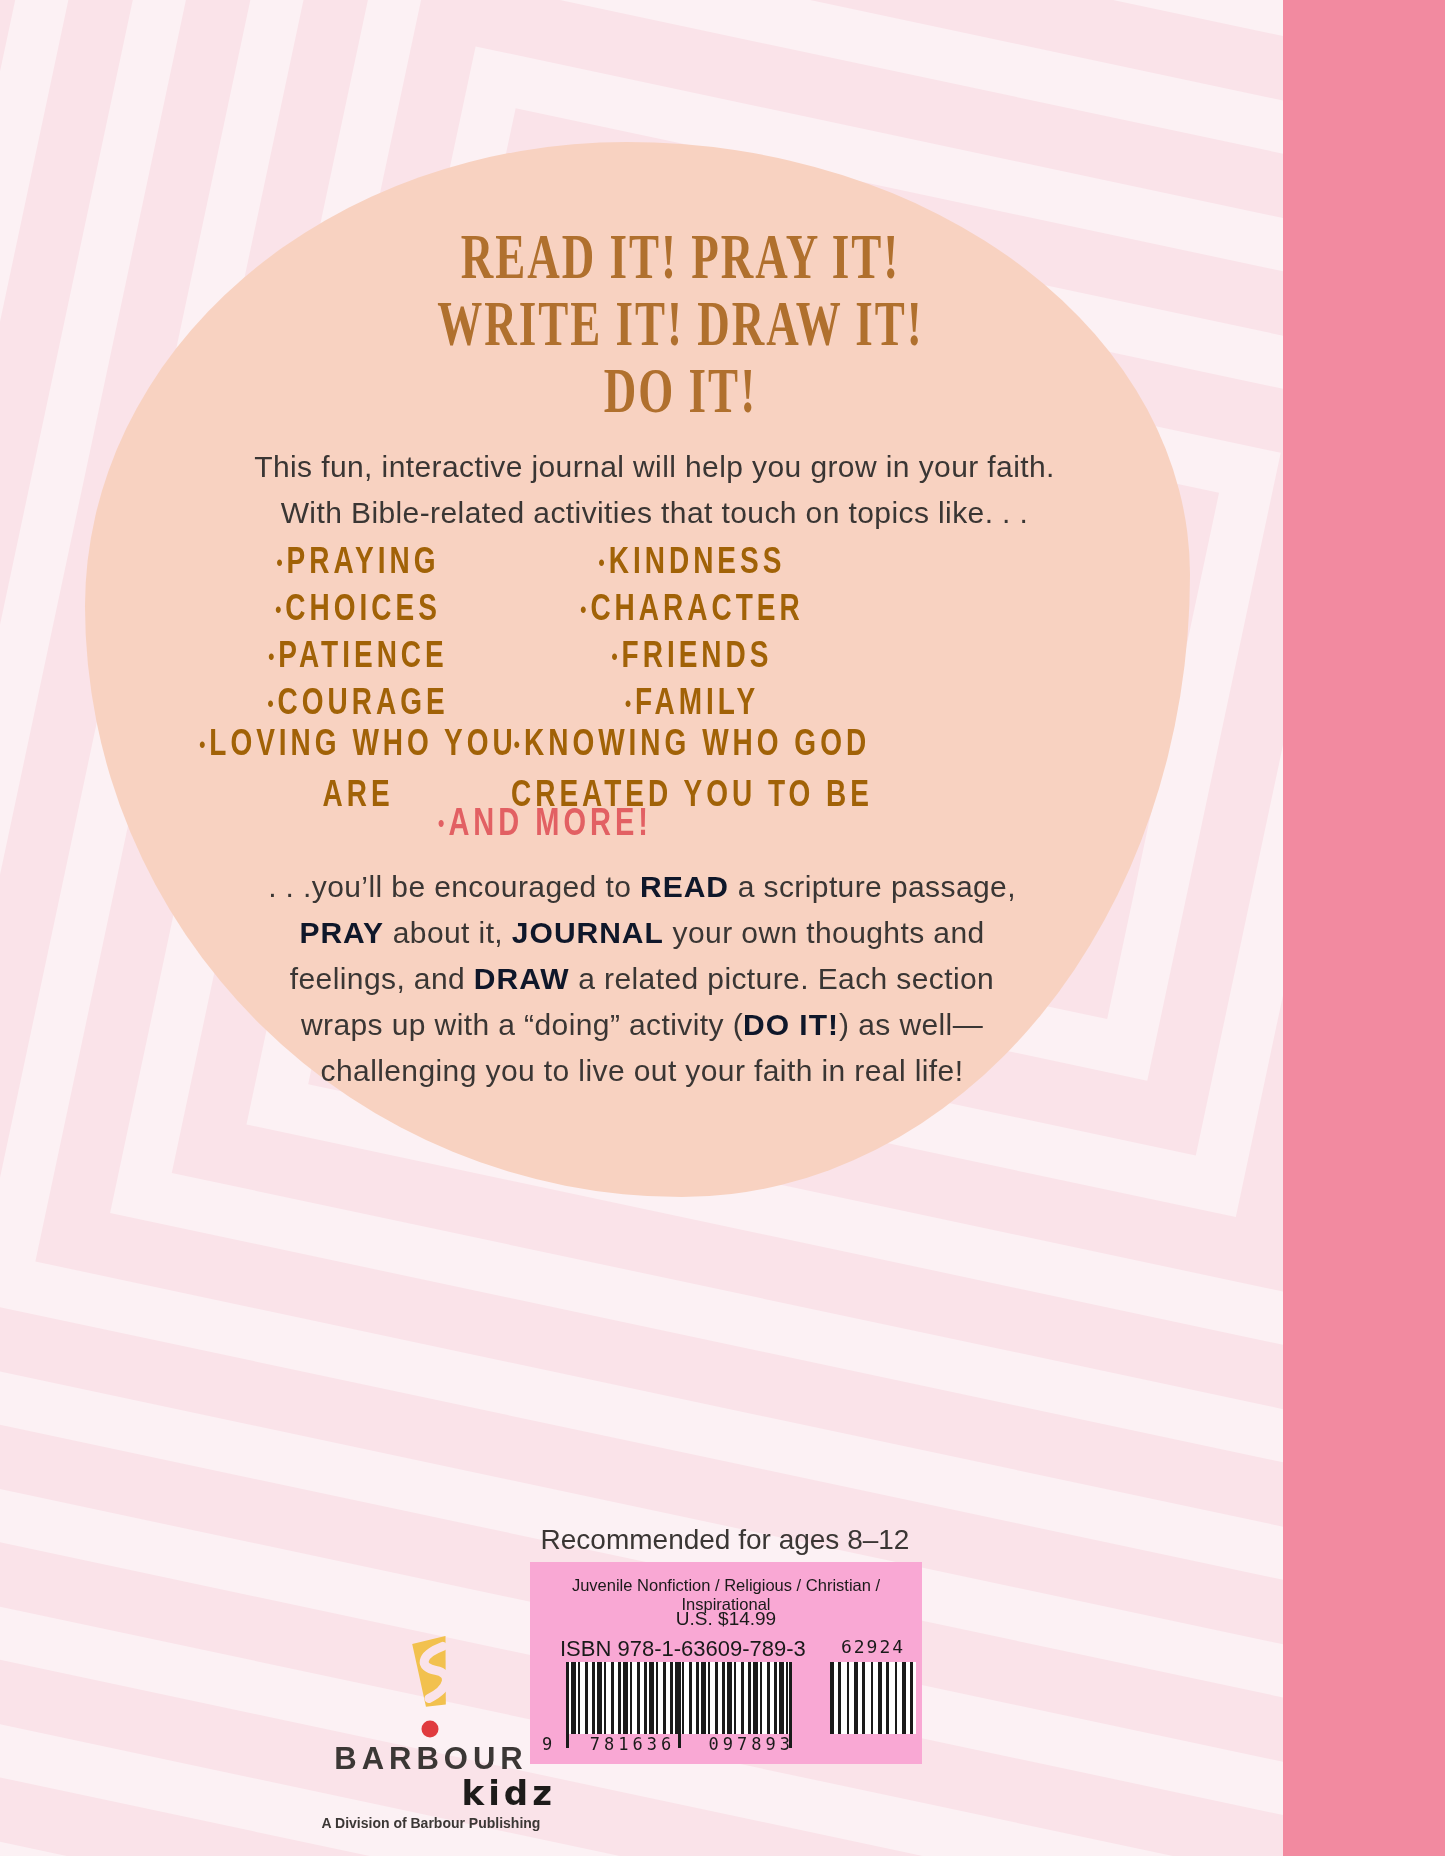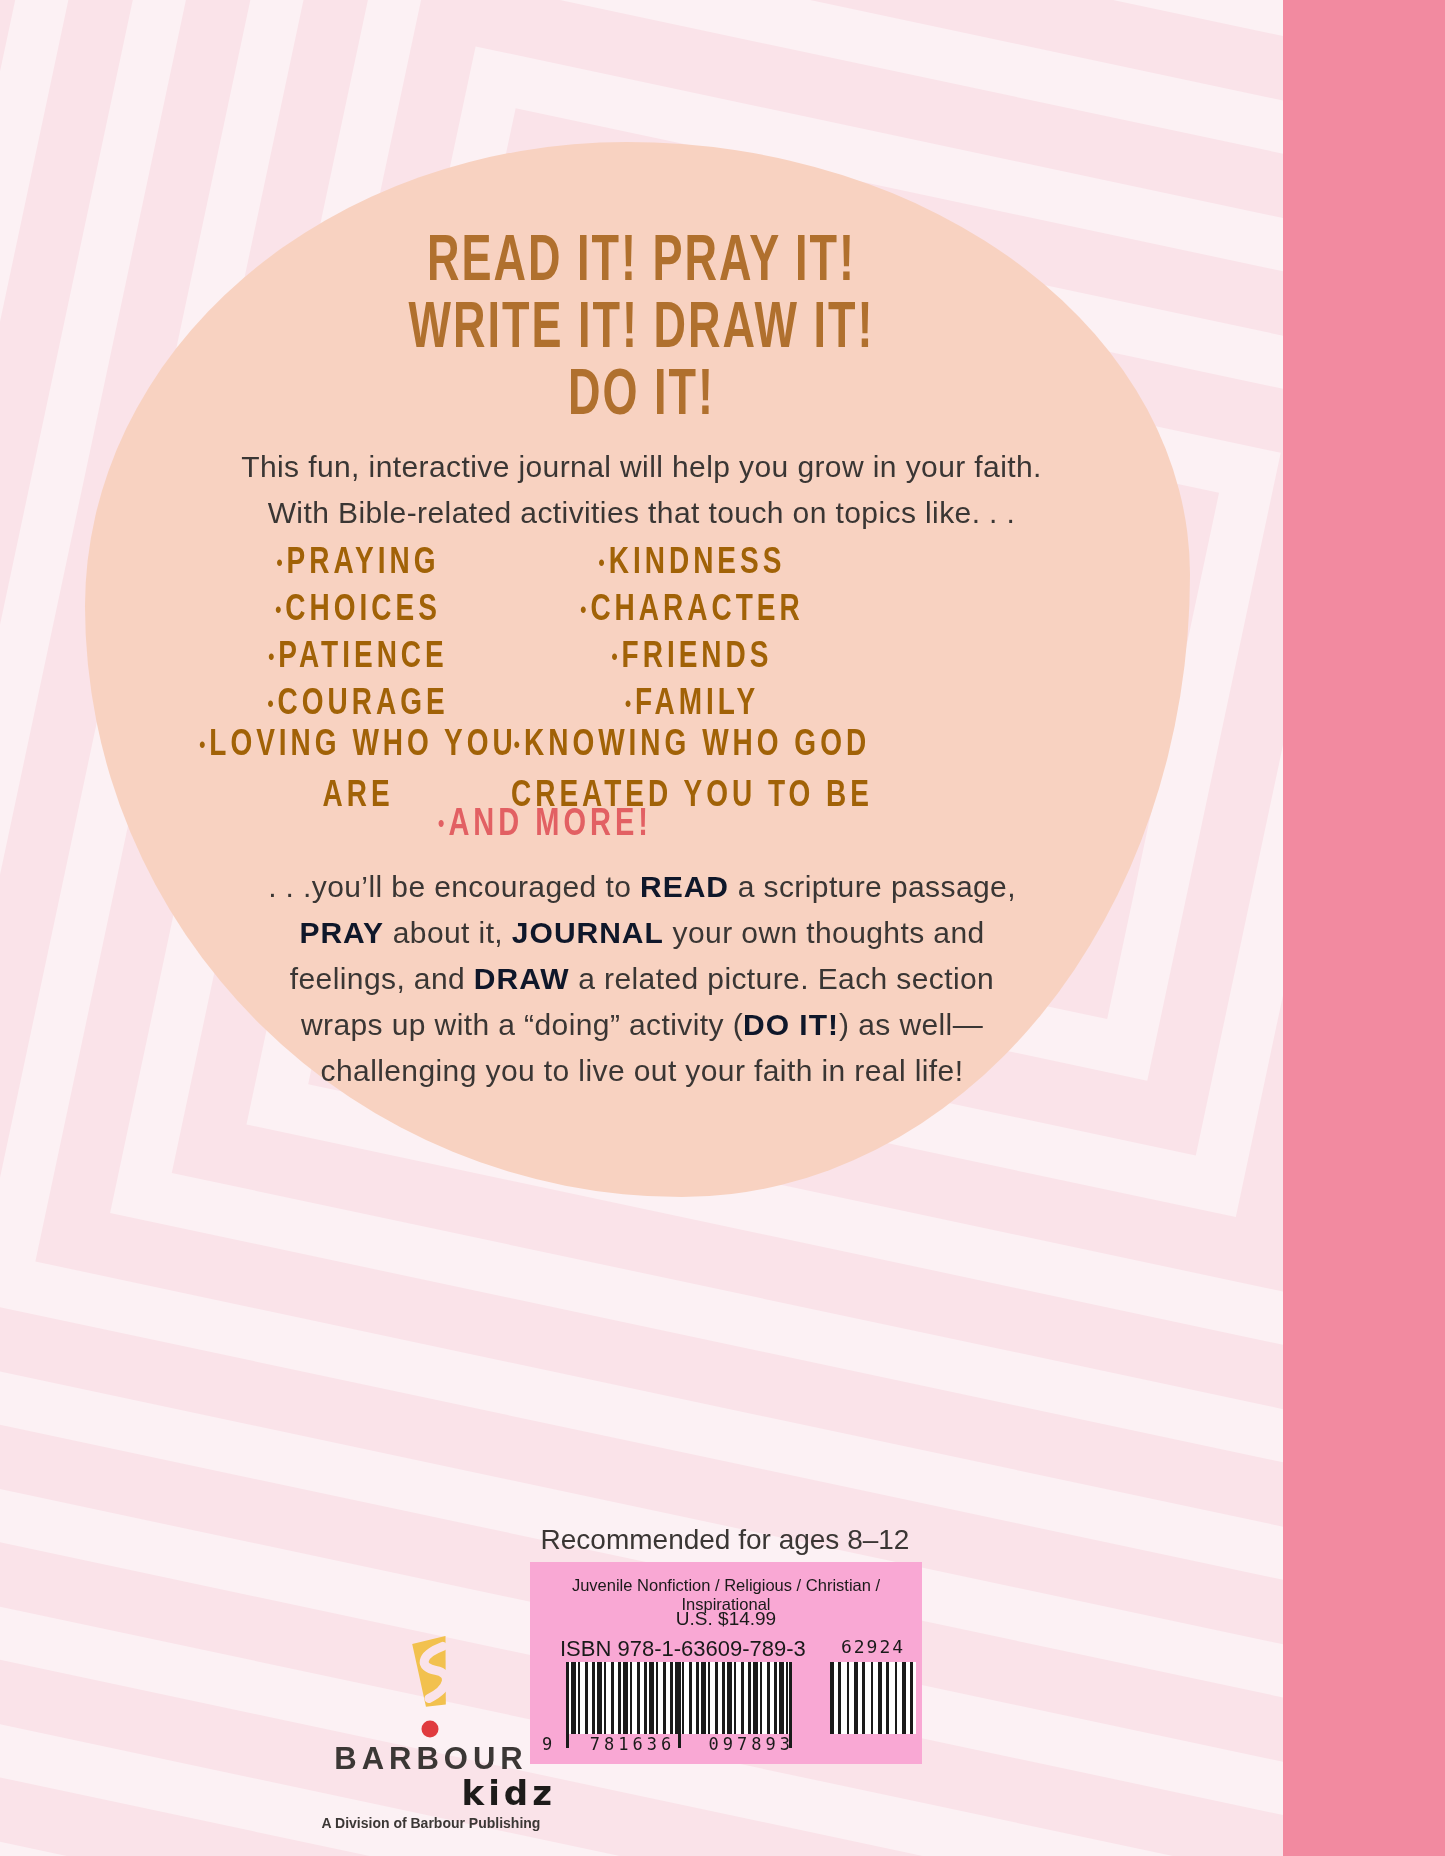--- a/index.html
+++ b/index.html
@@ -15,27 +15,27 @@
   
   .blob{
     position:absolute;left:85px;top:142px;width:1105px;height:1055px;
     background:#F8D2C1;
     border-radius:49% 51% 46% 54% / 44% 41% 59% 56%;
   }
   
   .content{position:absolute;left:0;top:0;width:1283px;height:1856px;}
   .headline{
     position:absolute;top:224px;left:0;width:100%;text-align:center;
-    color:#B0702E;font-family:Liberation Sans, sans-serif;font-weight:bold;
-    font-size:45px;letter-spacing:2px;
+    color:#B0702E;font-family:Liberation Serif, serif;font-weight:bold;
+    font-size:45px;letter-spacing:2px;padding-left:39px;
   }
   .headline .hline{line-height:67px;transform:scaleY(1.42);}
   .intro{
     position:absolute;top:444px;left:0;width:100%;text-align:center;
-    color:#3A3634;font-size:30px;line-height:46px;letter-spacing:0.4px;
+    color:#3A3634;font-size:30px;line-height:46px;letter-spacing:0.4px;padding-left:13px;
   }
   .topics-col{
     position:absolute;text-align:center;color:#a16207;
     font-weight:bold;font-size:28px;letter-spacing:4px;
   }
   .topics-left{left:158px;top:538px;width:400px;}
   .topics-right{left:492px;top:538px;width:400px;}
   .topic{line-height:45px;transform:scaleY(1.32);}
   .topic.two-line{line-height:37px;max-width:330px;margin:4px auto 0 auto;}
   .topics-right .topic.two-line{max-width:400px;}

